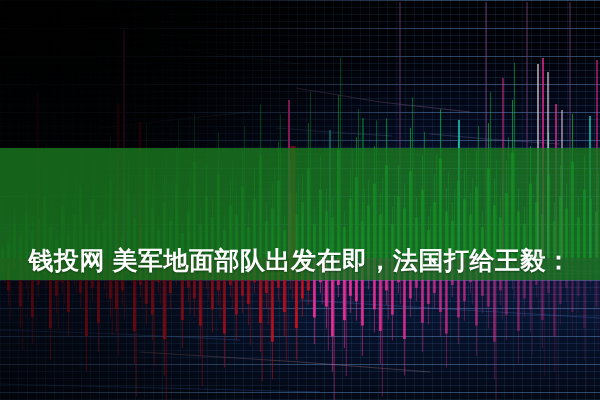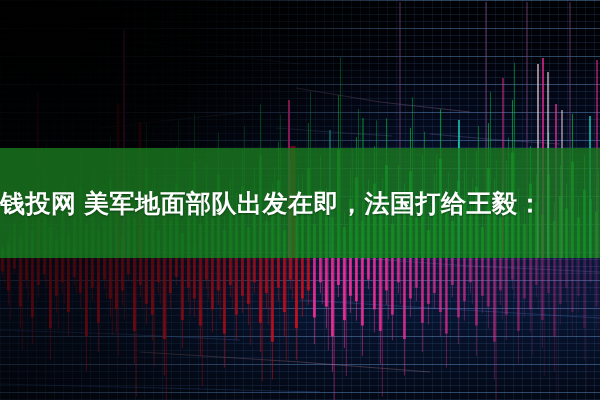--- a/index.html
+++ b/index.html
@@ -78,26 +78,26 @@
 
   
   #chart-svg { display:block; }
 
   
   #headline-banner {
     position: absolute;
     left: 0;
     top: 148px;
     width: 600px;
-    height: 110px;
+    height: 132px;
     background: rgba(26,122,31,0.80);
     display: flex;
-    flex-direction: row;
+    flex-direction: column;
     align-items: center;
-    justify-content: space-between;
+    justify-content: flex-end;
     box-sizing: border-box;
   }
   .headline-line {
     color: #ffffff;
     font-weight: bold;
     font-size: 25px;
     line-height: 40px;
     letter-spacing: 0.5px;
     white-space: nowrap;
     text-shadow: 0 1px 2px rgba(0,0,0,0.35);

